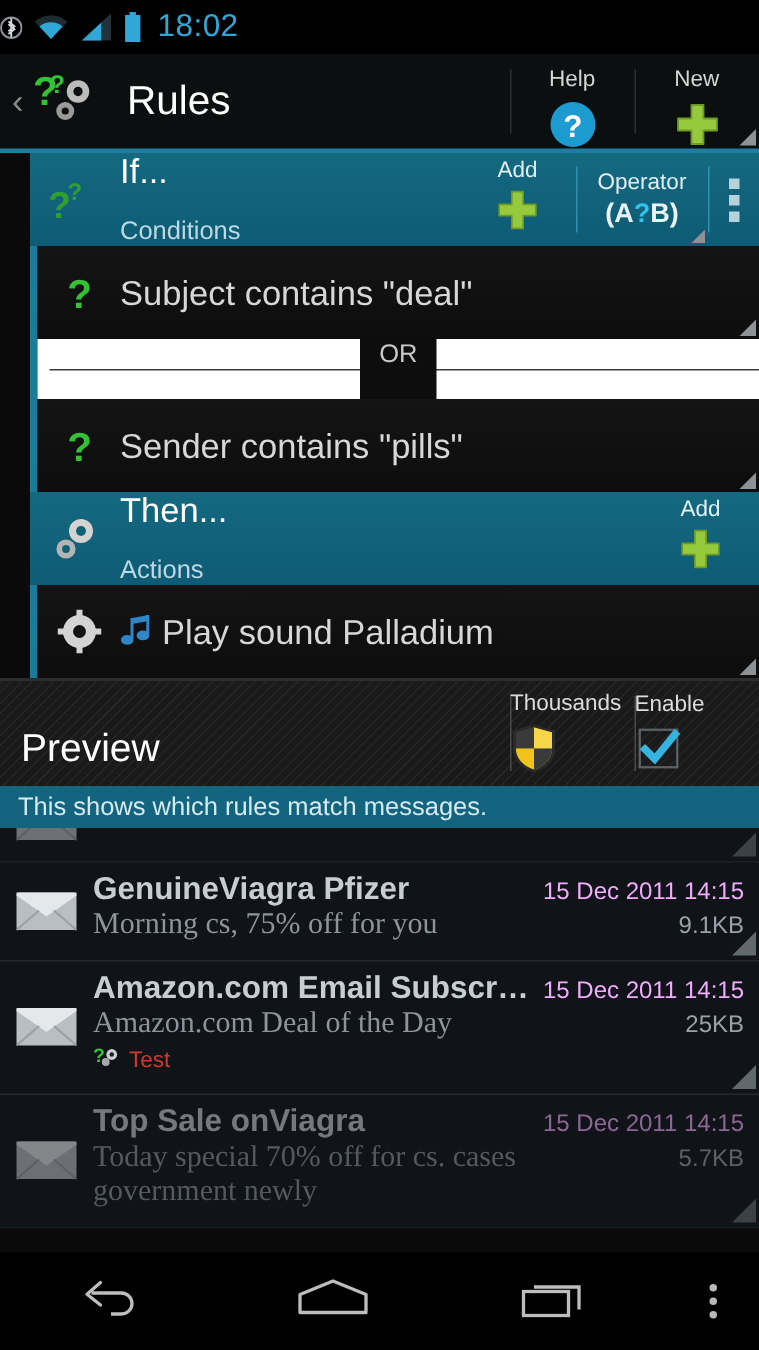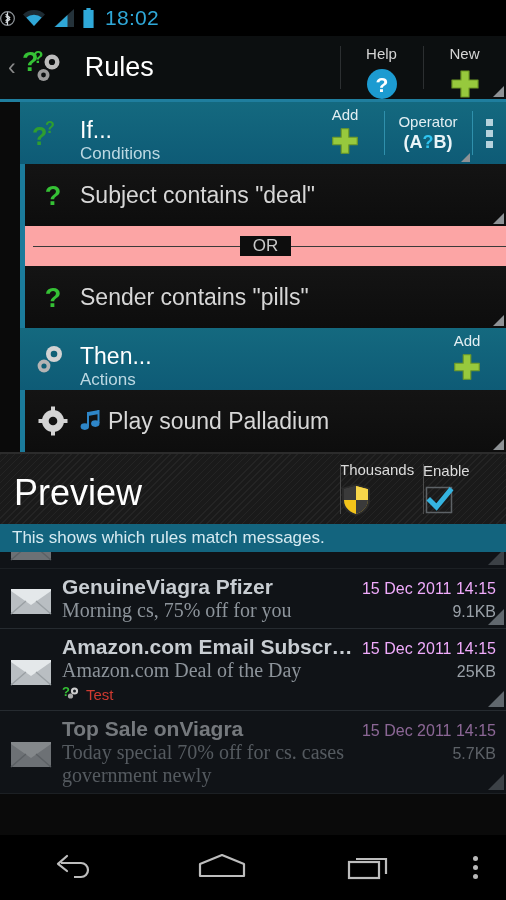--- a/index.html
+++ b/index.html
@@ -48,21 +48,21 @@
   .accent {
     position:absolute; left:20px; top:0; bottom:0; width:5px;
     background:#1b7b9b;
   }
   .section-hdr {
     margin-left:20px; background:#13647e; display:flex; align-items:stretch;
     height:62px; position:relative;
     background:linear-gradient(180deg,#14697f 0%, #0e5b76 100%);
   }
   .sh-icon { width:60px; display:flex; align-items:center; justify-content:center; }
-  .sh-txt { flex:1; display:flex; flex-direction:column; justify-content:flex-end; min-width:0; }
+  .sh-txt { flex:1; display:flex; flex-direction:column; justify-content:space-between; min-width:0; }
   .sh-title { color:#fff; font-size:23px; line-height:1.05; }
   .sh-sub { color:#bcd8e2; font-size:17px; line-height:1.15; margin-top:2px; }
   .sh-btn {
     width:78px; display:flex; flex-direction:column; align-items:center;
     justify-content:center; position:relative;
   }
   .sh-btn.wide { width:88px; }
   .sh-btn .lbl { color:#e2eef2; font-size:15px; margin-bottom:2px; }
   .sh-div::before {
     content:""; position:absolute; left:0; top:9px; bottom:9px;
@@ -76,52 +76,52 @@
 
   
   .rule-item {
     margin-left:25px; background:#121212; position:relative;
     display:flex; align-items:center; height:62px;
     background:linear-gradient(180deg,#141414 0%, #0d0d0d 100%);
   }
   .rule-item .ri-icon { width:55px; display:flex; align-items:center; justify-content:center; }
   .rule-item .ri-txt { color:#d7d7d7; font-size:23px; }
   .or-sep {
-    margin-left:25px; background:#fca5a5; height:40px;
-    display:flex; align-items:center; justify-content:center; position:relative;
+    margin-left:25px; background:#ffffff; height:40px;
+    display:flex; justify-content:center; position:relative;
   }
   .or-sep .line { position:absolute; left:8px; right:0; top:50%; height:1px; background:#3a3a3a; }
   .or-sep .word {
     position:relative; background:#0d0d0d; padding:0 13px;
     color:#c9c9c9; font-size:17px;
   }
 
   
   .preview {
     height:72px; position:relative; display:flex; align-items:stretch;
     background:#1a1a1a;
     background-image:repeating-linear-gradient(135deg,
       rgba(255,255,255,0.045) 0px, rgba(255,255,255,0.045) 1px,
       transparent 1px, transparent 5px);
     border-top:2px solid #2c2c2c;
   }
   .pv-title { flex:1; display:flex; align-items:flex-end; padding:0 0 10px 14px;
-              color:#fff; font-size:36px; }
+              color:#fff; font-size:26px; }
   .pv-btn { width:83px; display:flex; flex-direction:column; align-items:flex-start;
             justify-content:center; position:relative; padding-top:3px; }
   .pv-btn .lbl { color:#dcdcdc; font-size:15px; margin-bottom:5px; }
   .pv-sep::before { content:""; position:absolute; left:0; top:10px; bottom:10px;
                     width:1px; background:#4a4a4a; }
   .hintbar { height:28px; background:#13647e; display:flex; align-items:center;
              padding-left:12px; }
   .hintbar span { color:#d6eaf1; font-size:17px; }
 
   
   .msglist { background:#101317; position:relative; overflow:hidden; }
-  .msgrow { position:relative; display:flex; padding:6px 0 6px 0;
+  .msgrow { position:relative; display:flex; padding:6px 0 12px 0;
             border-bottom:1px solid #262b30; }
   .msgrow.dim { opacity:0.55; }
   .msgrow.clip-top { margin-top:-30px; }
   .m-icon { width:62px; display:flex; align-items:center; justify-content:center; flex-shrink:0; }
   .m-body { flex:1; min-width:0; padding-right:10px; }
   .m-line { display:flex; align-items:baseline; }
   .m-from { color:#c8cdd2; font-size:21px; font-weight:bold; white-space:nowrap;
             overflow:hidden; text-overflow:ellipsis; flex:1; }
   .m-date { color:#f0abfc; font-size:16px; margin-left:8px; white-space:nowrap; }
   .m-subj { color:#8d949b; font-size:20px; flex:1;font-family:Liberation Serif, serif; }

